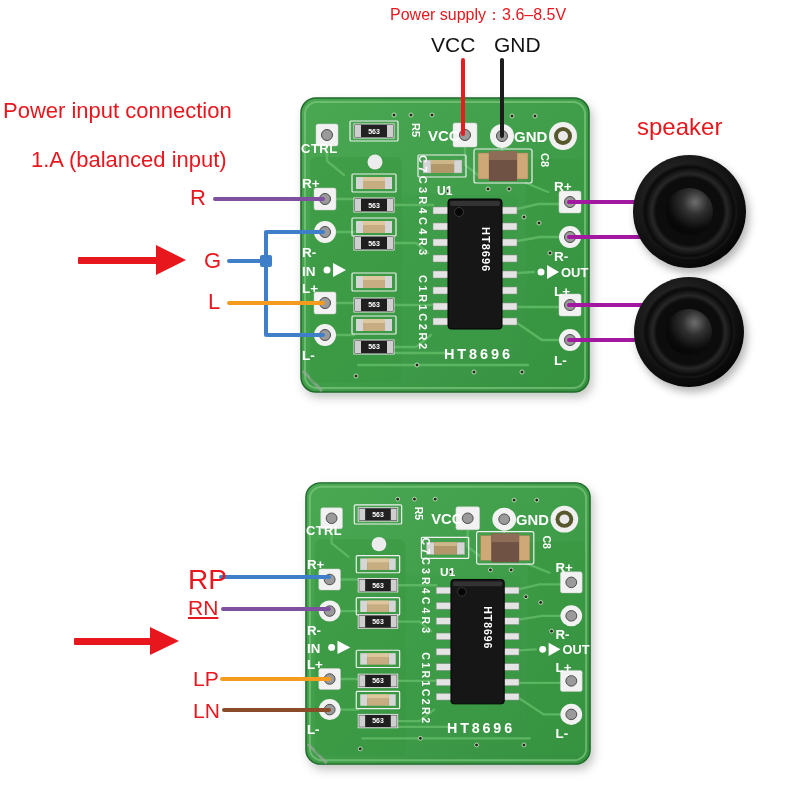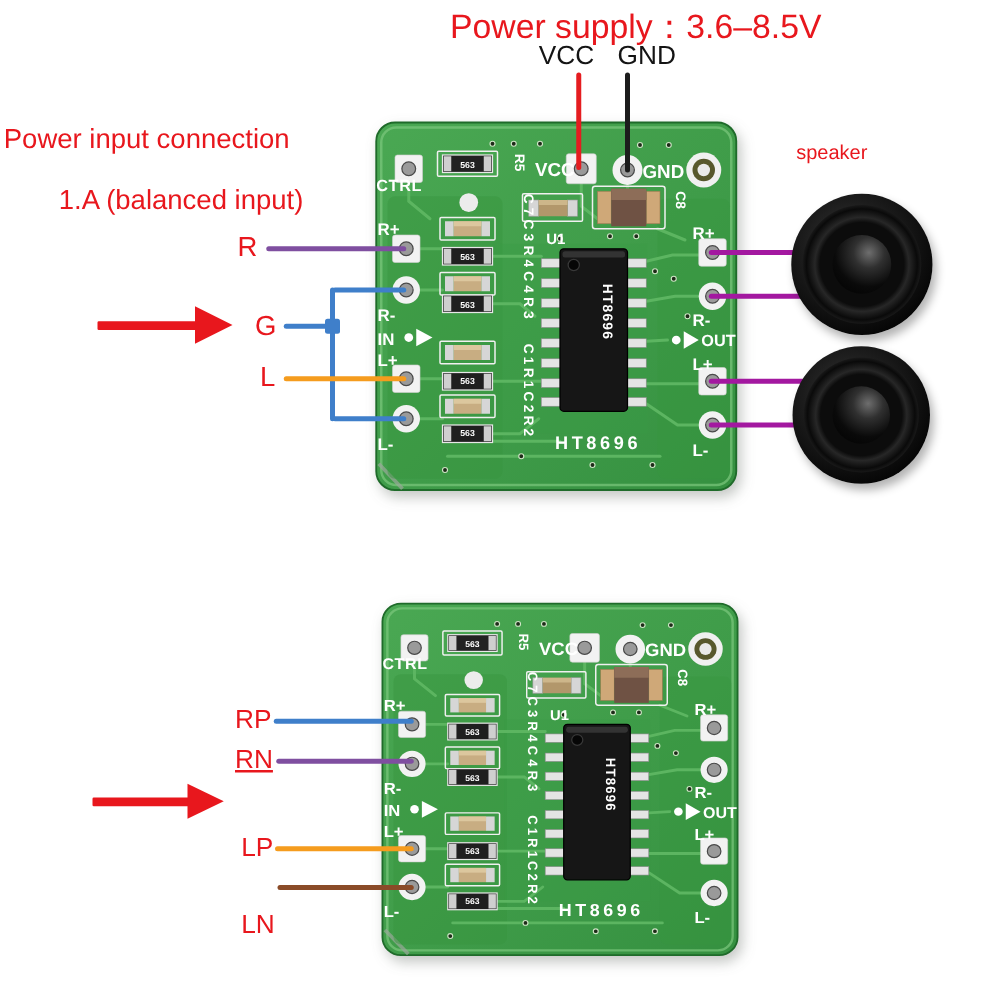--- a/index.html
+++ b/index.html
@@ -295,37 +295,37 @@
   <div class="wire w-magenta" style="left:567px;top:200px;width:80px;"></div>
   <div class="wire w-magenta" style="left:567px;top:235px;width:83px;"></div>
   <div class="wire w-magenta" style="left:567px;top:303px;width:82px;"></div>
   <div class="wire w-magenta" style="left:567px;top:338px;width:85px;"></div>
 
   <div class="wire w-blue" style="left:219px;top:575px;width:112px;"></div>
   <div class="wire w-purple" style="left:221px;top:607px;width:110px;"></div>
   <div class="wire w-orange" style="left:220px;top:677px;width:111px;"></div>
   <div class="wire w-brown" style="left:222px;top:708px;width:109px;"></div>
 
-  <div class="txt red" style="left:360px;top:6px;font-size:27px;">Power supply：3.6–8.5V</div>
+  <div class="txt red" style="left:390px;top:6px;font-size:16px;">Power supply：3.6–8.5V</div>
   <div class="txt dark" style="left:431px;top:33px;font-size:21px;">VCC</div>
   <div class="txt dark" style="left:494px;top:33px;font-size:21px;">GND</div>
 
   <div class="txt red" style="left:3px;top:99px;font-size:22px;">Power input connection</div>
-  <div class="txt red" style="left:47px;top:148px;font-size:22px;">1.A (balanced input)</div>
+  <div class="txt red" style="left:31px;top:148px;font-size:22px;">1.A (balanced input)</div>
 
   <div class="txt red" style="left:190px;top:186px;font-size:22px;">R</div>
   <div class="txt red" style="left:204px;top:249px;font-size:22px;">G</div>
   <div class="txt red" style="left:208px;top:290px;font-size:22px;">L</div>
 
-  <div class="txt red" style="left:637px;top:114px;font-size:16px;">speaker</div>
-
-  <div class="txt red" style="left:188px;top:564px;font-size:21px;">RP</div>
+  <div class="txt red" style="left:637px;top:114px;font-size:24px;">speaker</div>
+
+  <div class="txt red" style="left:188px;top:564px;font-size:28px;">RP</div>
   <div class="txt red" style="left:188px;top:596px;font-size:21px;text-decoration:underline;">RN</div>
   <div class="txt red" style="left:193px;top:667px;font-size:21px;">LP</div>
-  <div class="txt red" style="left:193px;top:728px;font-size:21px;">LN</div>
+  <div class="txt red" style="left:193px;top:699px;font-size:21px;">LN</div>
 
   <div class="arrow-shaft" style="left:78px;top:257px;width:80px;"></div>
   <div class="arrow-head" style="left:156px;top:245px;border-width:15px 0 15px 30px;border-left-color:#e8171d;"></div>
   <div class="arrow-shaft" style="left:74px;top:638px;width:78px;"></div>
   <div class="arrow-head" style="left:150px;top:627px;border-width:14px 0 14px 29px;border-left-color:#e8171d;"></div>
 
   <div class="speaker" style="left:633px;top:155px;width:113px;height:113px;">
     <div class="ring"></div>
     <div class="dome"></div>
   </div>

